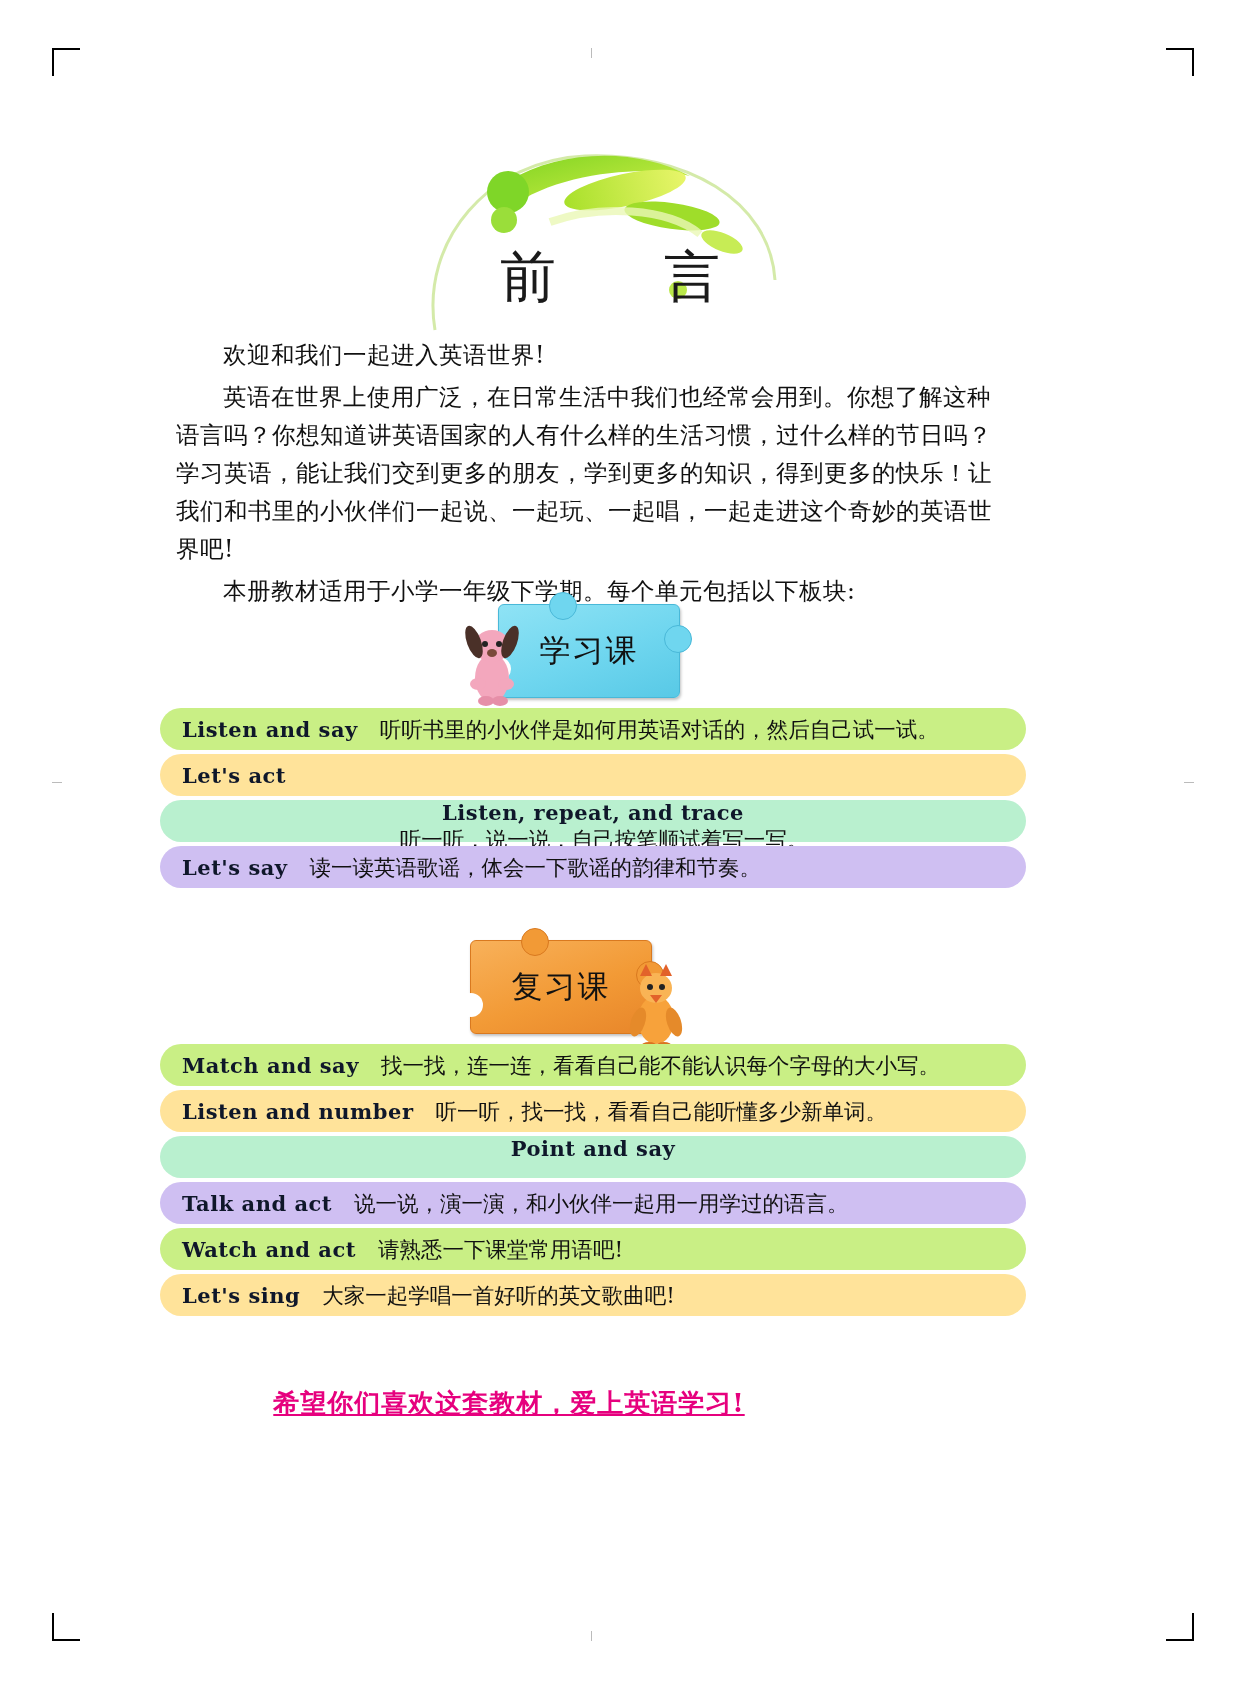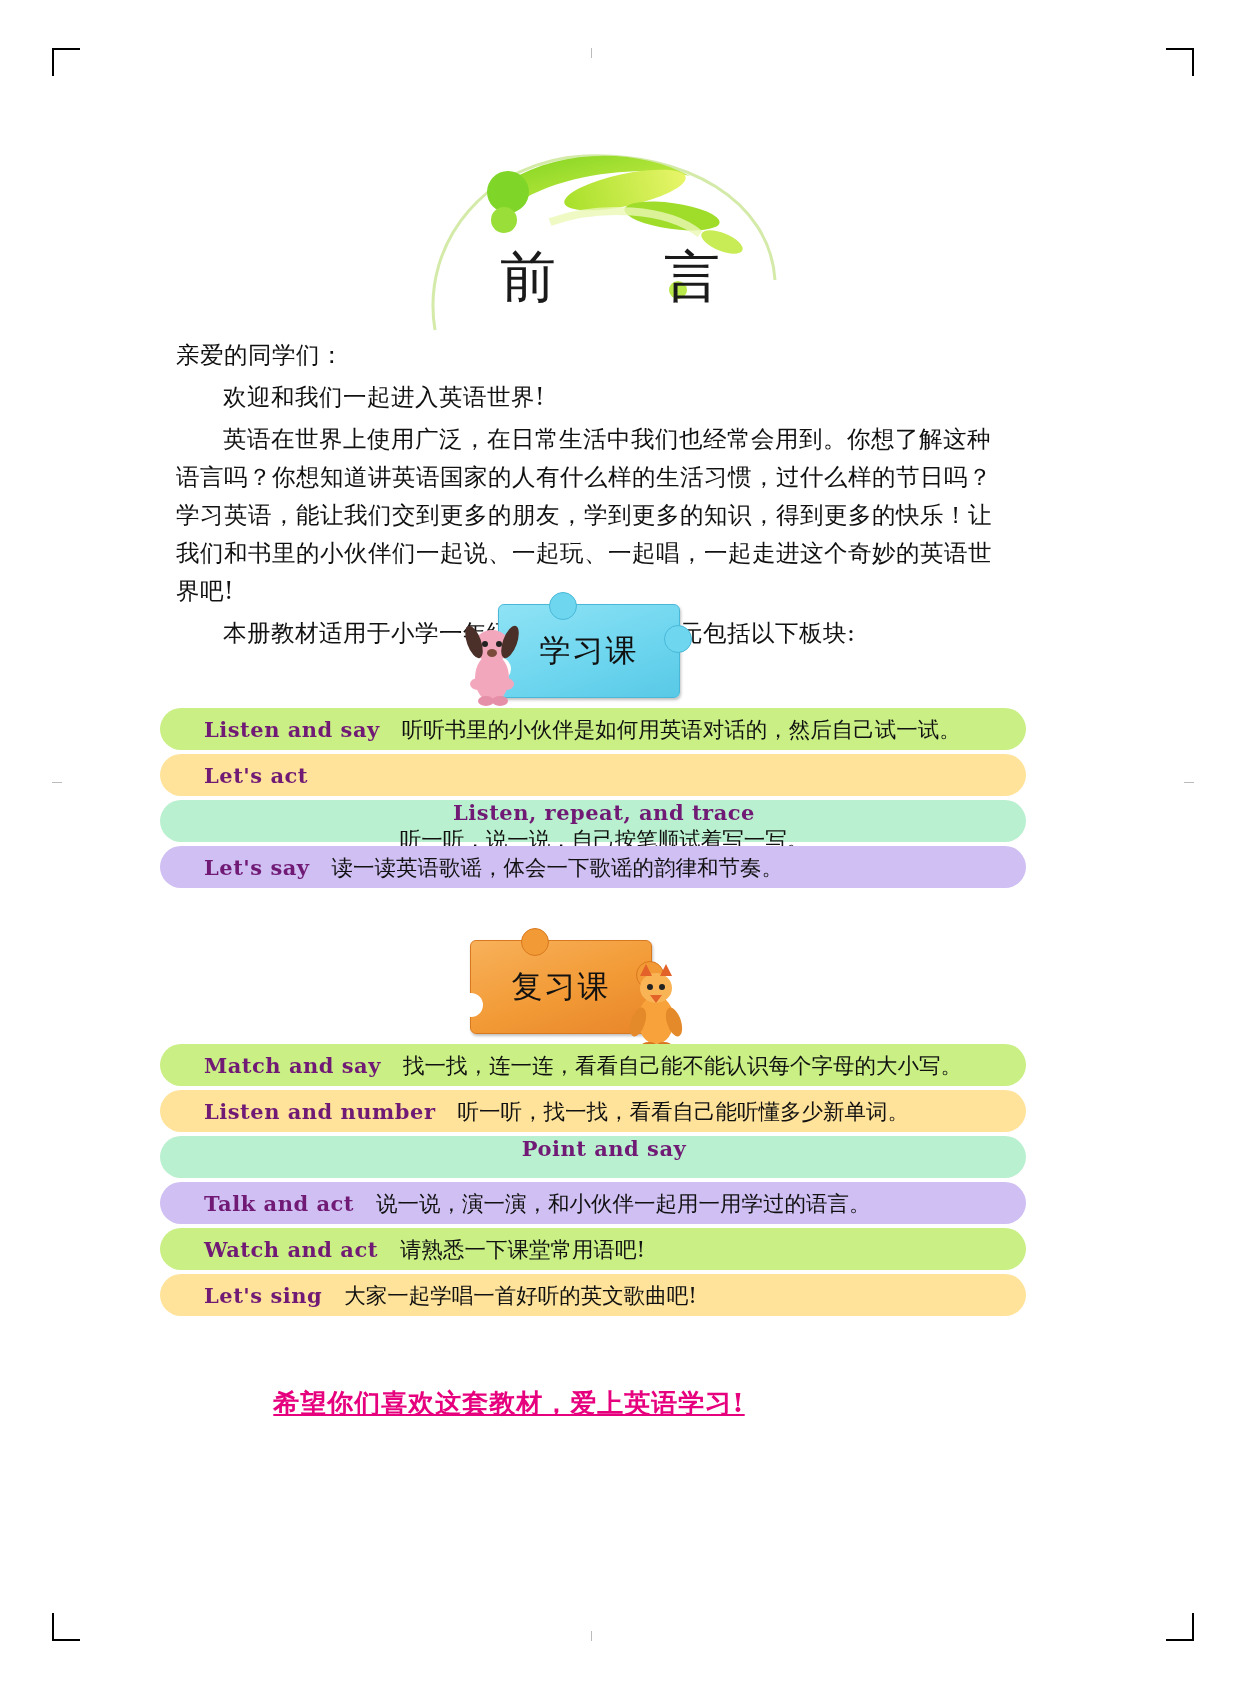--- a/index.html
+++ b/index.html
@@ -132,24 +132,23 @@
     border-radius: 21px;
     display: flex;
     align-items: center;
     padding: 0 22px;
     box-sizing: border-box;
   }
   .strip .en {
     font-family: "DejaVu Serif", serif;
     font-weight: bold;
     font-size: 21px;
-    color: #701a75;
+    color: #0f172a;
     white-space: nowrap;
     letter-spacing: 0.5px;
-    margin-left: 22px;
   }
   .strip .cn {
     font-family: "DejaVu Serif", "Liberation Serif", serif;
     font-size: 21.5px;
     color: #111;
     margin-left: 22px;
     white-space: nowrap;
   }
   .c-green  { background: #c9ef85; }
   .c-yellow { background: #ffe39a; }
@@ -202,21 +201,20 @@
     <circle cx="108" cy="62" r="21" fill="#7fd628"></circle>
     <circle cx="104" cy="90" r="13" fill="#9ade3a"></circle>
     <circle cx="278" cy="160" r="9" fill="#b9e84a"></circle>
     <ellipse cx="322" cy="112" rx="22" ry="9" fill="#c7ec55" transform="rotate(22 322 112)"></ellipse>
     <path d="M150 92 C 200 74, 268 78, 300 104" fill="none" stroke="#eaf7b5" stroke-width="8" opacity="0.8"></path>
   </svg>
 </div>
 <div class="header-title">前　言</div>
 
 <div class="prose">
-  <p>亲爱的同学们：</p>
   <p class="indent">欢迎和我们一起进入英语世界!</p>
   <p class="indent">英语在世界上使用广泛，在日常生活中我们也经常会用到。你想了解这种语言吗？你想知道讲英语国家的人有什么样的生活习惯，过什么样的节日吗？学习英语，能让我们交到更多的朋友，学到更多的知识，得到更多的快乐！让我们和书里的小伙伴们一起说、一起玩、一起唱，一起走进这个奇妙的英语世界吧!</p>
   <p class="indent">本册教材适用于小学一年级下学期。每个单元包括以下板块:</p>
 </div>
 
 <div class="puzzle blue">
   <span class="knob top"></span>
   <span class="knob rightn"></span>
   <span class="notch"></span>
   <span>学习课</span>

